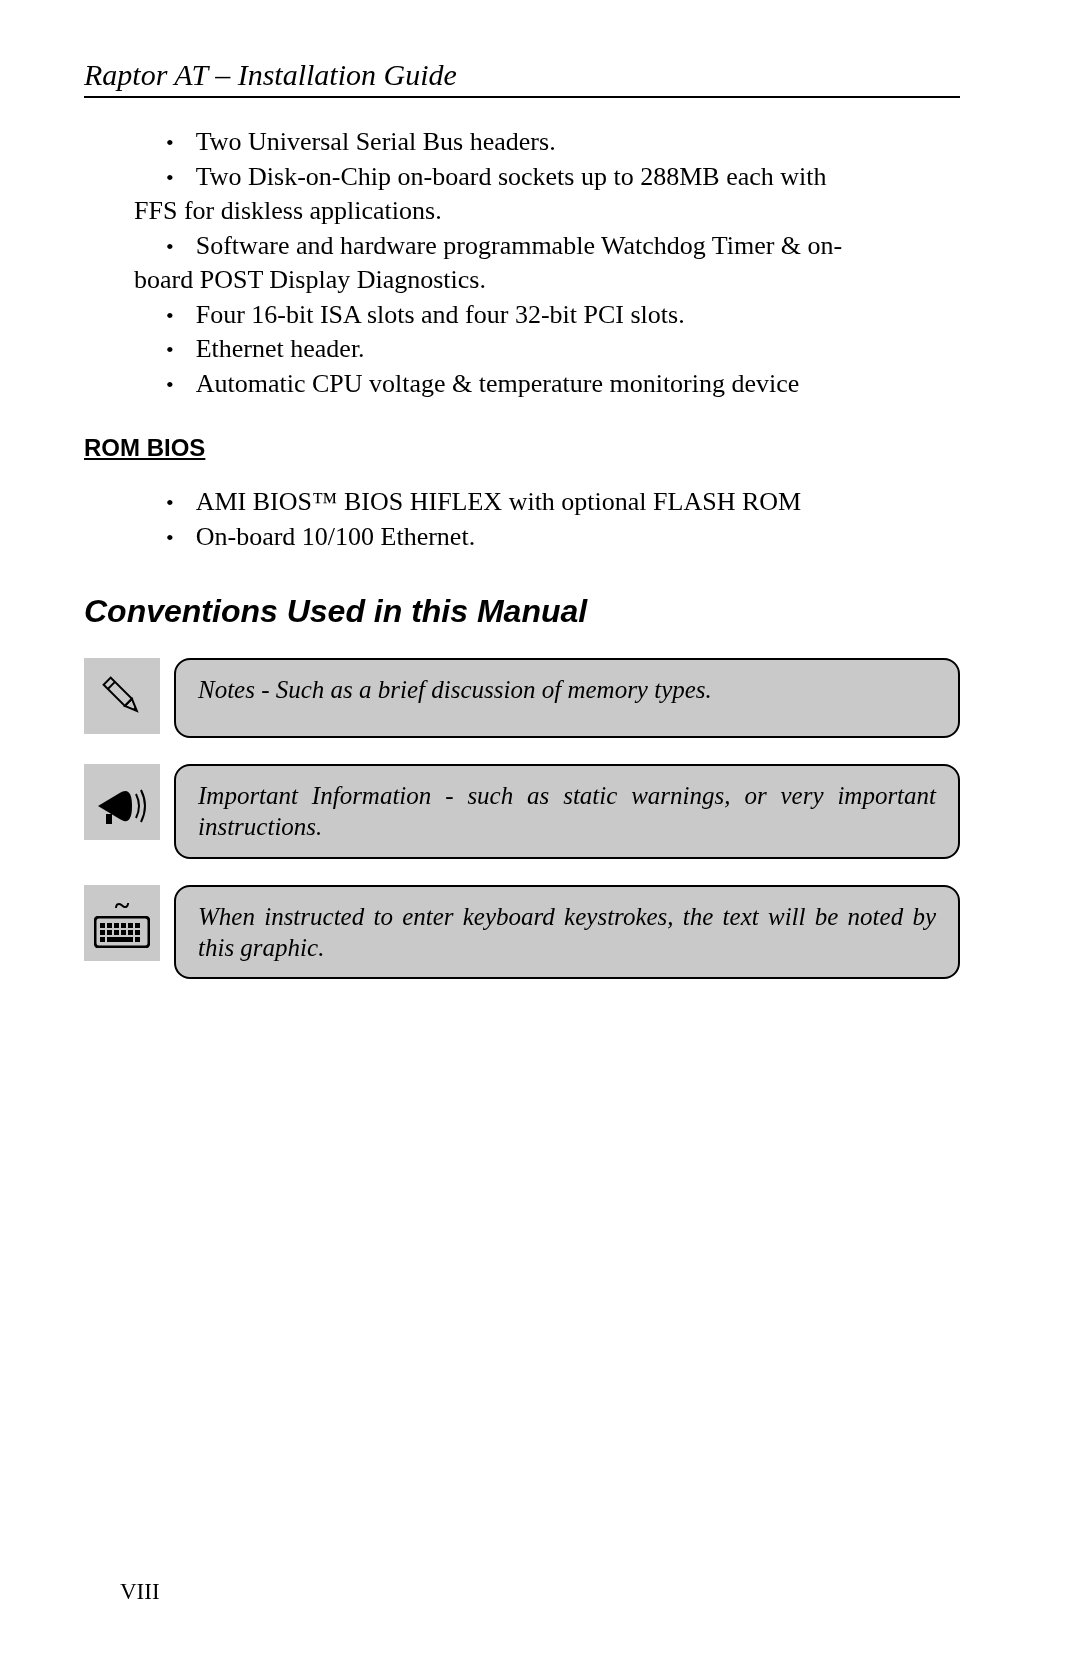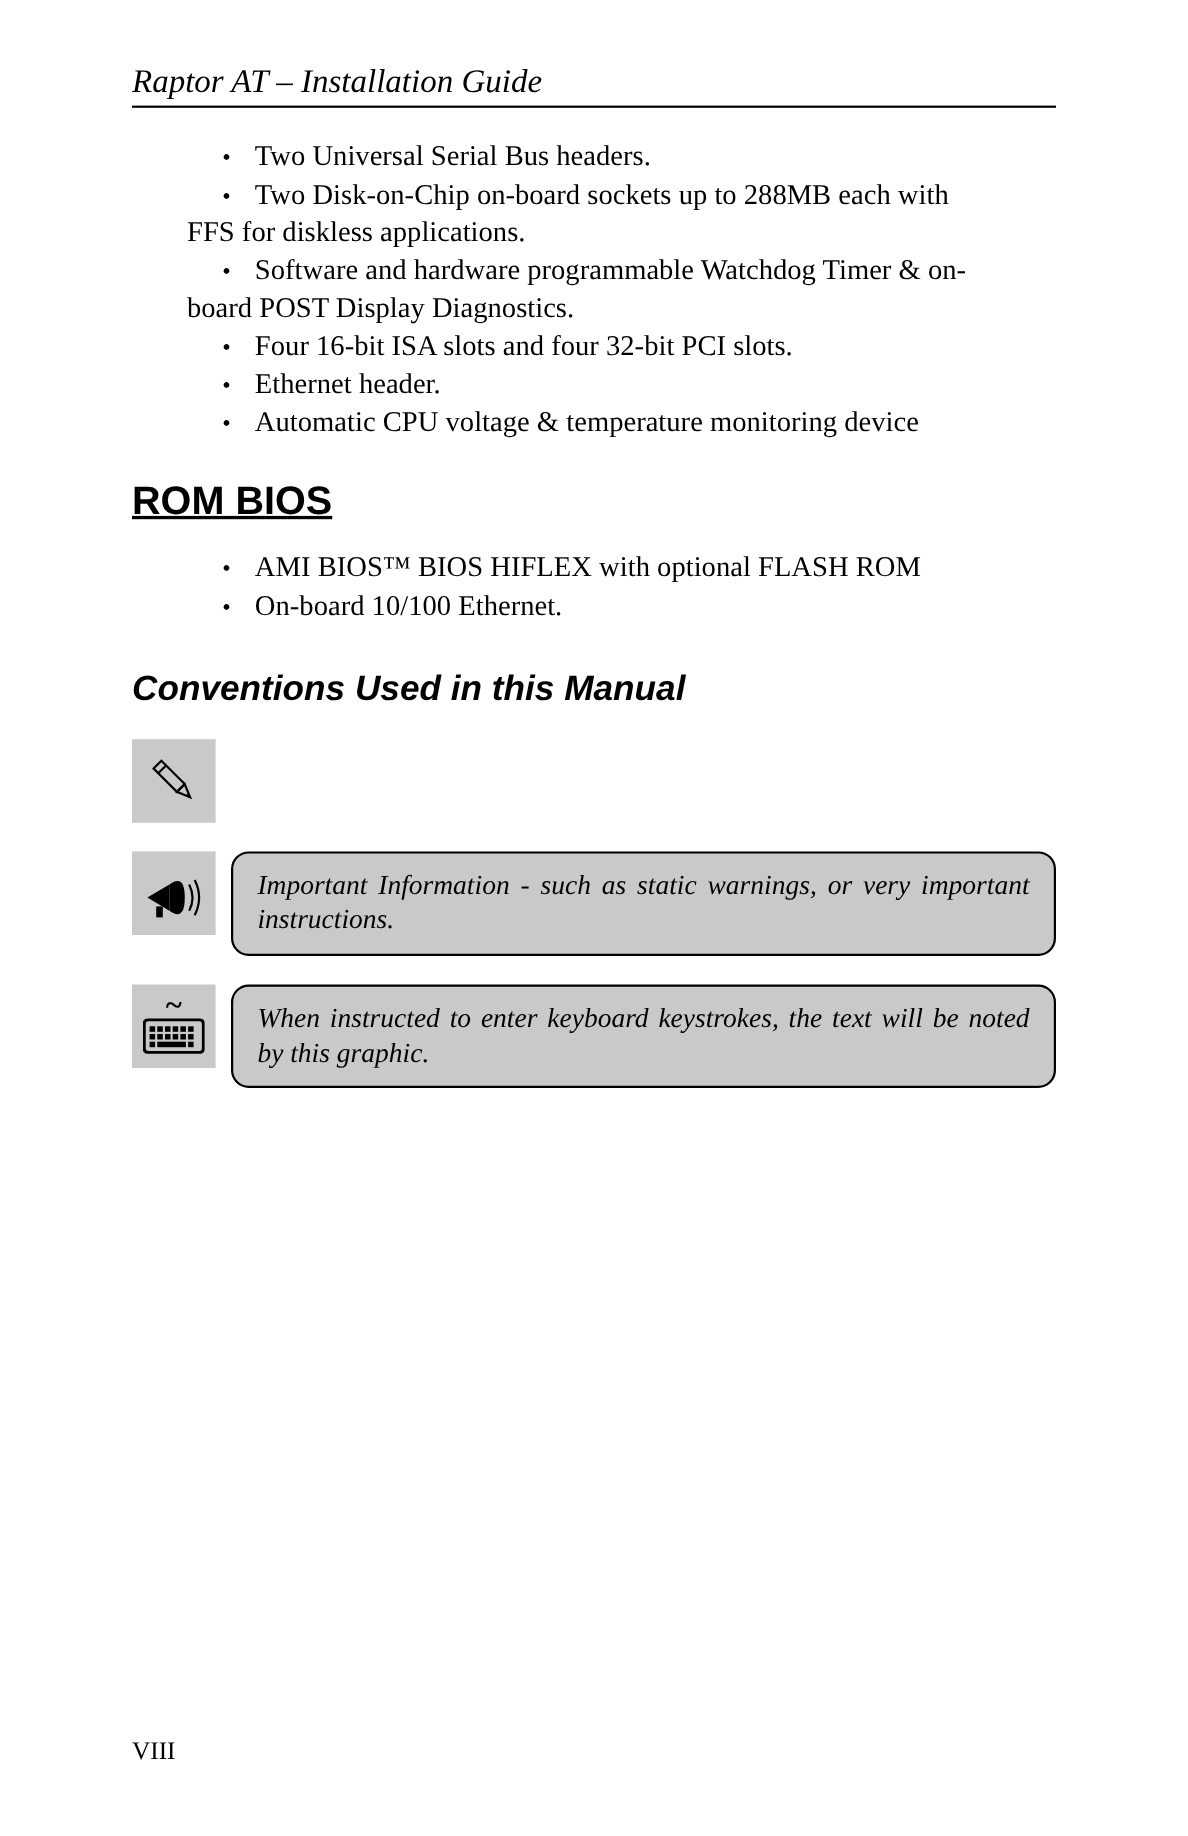--- a/index.html
+++ b/index.html
@@ -6,21 +6,21 @@
     margin: 0;
     padding: 0;
     background: #fff;
     font-family: "Times New Roman", Times, serif;
     width: 1080px;
     height: 1669px;
     position: relative;
     color: #000;
   }
   .page {
-    padding: 58px 120px 0 120px;
+    padding: 58px 120px 0 84px;
   }
   .header-title {
     font-style: italic;
     font-size: 30px;
     margin-bottom: 4px;
   }
   .header-rule {
     border: none;
     border-top: 2px solid #000;
     margin: 0 0 28px 0;
@@ -39,21 +39,21 @@
     margin: 0 22px 0 32px;
     font-size: 22px;
   }
   .wrap-line {
     text-align: justify;
     margin: 0 0 2px 0;
   }
   .section-heading {
     font-family: Arial, Helvetica, sans-serif;
     font-weight: bold;
-    font-size: 36px;
+    font-size: 24px;
     text-decoration: underline;
     margin: 34px 0 24px 0;
   }
   .sub-heading {
     font-family: Arial, Helvetica, sans-serif;
     font-weight: bold;
     font-size: 28px;
     text-decoration: underline;
     margin: 30px 0 24px 0;
   }
@@ -146,20 +146,23 @@
   <div class="convention-row">
     <div class="icon-box">
       <svg width="54" height="54" viewBox="0 0 54 54">
         <g transform="rotate(-45 27 27)">
           <rect x="22" y="6" width="10" height="30" fill="none" stroke="#000" stroke-width="2"></rect>
           <polygon points="22,36 32,36 27,48" fill="none" stroke="#000" stroke-width="2"></polygon>
           <polygon points="25,44 29,44 27,48" fill="#000"></polygon>
           <line x1="22" y1="12" x2="32" y2="12" stroke="#000" stroke-width="2"></line>
         </g>
       </svg>
+    </div>
+    <div class="callout callout-single">
+      <span>Notes - Such as a brief discussion of memory types.</span>
     </div>
   </div>
 
   <div class="convention-row">
     <div class="icon-box">
       <svg width="60" height="56" viewBox="0 0 60 56">
         <path d="M6 32 L26 20 L26 44 Z" fill="#000"></path>
         <path d="M26 20 Q40 10 40 32 Q40 54 26 44 Z" fill="#000"></path>
         <rect x="14" y="40" width="6" height="10" fill="#000"></rect>
         <path d="M44 20 Q50 32 44 44" fill="none" stroke="#000" stroke-width="2"></path>

